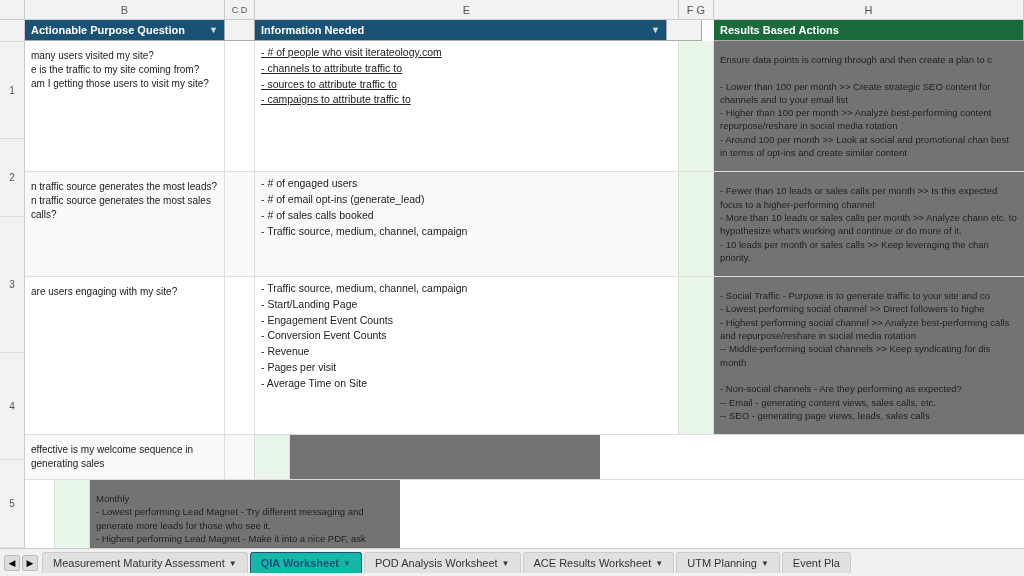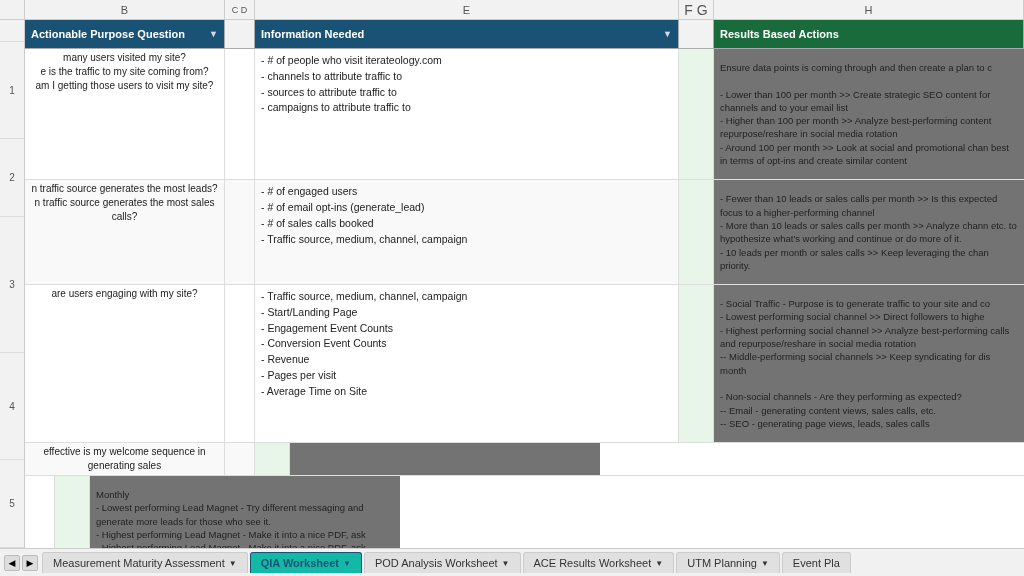--- a/index.html
+++ b/index.html
@@ -115,23 +115,24 @@
       background: #f2f2f2;
       width: 35px;
       flex-shrink: 0;
     }
 
     .header-cell-h {
       background: #1a6b3c;
       color: white;
       width: 310px;
       flex-shrink: 0;
-      padding: 8px 6px;
-      display: flex;
-      align-items: center;
+      padding: 0 6px;
+      display: flex;
+      align-items: center;
+      margin-left: 12px;
     }
 
     .filter-icon {
       font-size: 9px;
       opacity: 0.8;
     }
 
     
     .data-rows {
       flex: 1;
@@ -143,26 +144,25 @@
     .data-row {
       display: flex;
       border-bottom: 1px solid #ddd;
       flex: 1;
     }
 
     .cell-b {
       width: 200px;
       flex-shrink: 0;
       border-right: 1px solid #ddd;
-      padding: 2px 6px;
+      padding: 8px 6px;
       background: #fff;
       font-size: 10.5px;
       color: #222;
       line-height: 1.4;
-      text-align: center;
     }
 
     .cell-cd {
       width: 30px;
       flex-shrink: 0;
       border-right: 1px solid #ddd;
       background: #fff;
     }
 
     .cell-e {
@@ -267,21 +267,21 @@
 </head>
 <body>
 
 <div class="spreadsheet-container">
 
   <div class="col-headers">
     <div style="width:25px; border-right:1px solid #ccc; background:#f2f2f2;"></div>
     <div class="col-header-cell col-header-b">B</div>
     <div class="col-header-cell col-header-cd" style="font-size:9px;">C D</div>
     <div class="col-header-cell col-header-e">E</div>
-    <div class="col-header-cell col-header-fg" style="font-size:14px;text-align:right;">F G</div>
+    <div class="col-header-cell col-header-fg" style="font-size:11px;text-align:right;">F G</div>
     <div class="col-header-cell col-header-h">H</div>
   </div>
 
   <div class="sheet-content">
 
     <div class="row-nums">
       <div class="row-num" style="height:22px;"></div>
       <div class="row-num" style="flex:1;">1</div>
       <div class="row-num" style="flex:0.8;">2</div>
       <div class="row-num" style="flex:1.4;">3</div>
@@ -307,21 +307,21 @@
         </div>
       </div>
 
       <div class="data-rows">
 
         <div class="data-row">
           <div class="cell-b" style="white-space:pre-line; font-size:10px;">many users visited my site?
 e is the traffic to my site coming from?
 am I getting those users to visit my site?</div>
           <div class="cell-cd"></div>
-          <div class="cell-e" style="white-space:pre-line;">- # of people who visit iterateology.com
+          <div class="cell-e" style="white-space:pre-line;text-decoration:underline;">- # of people who visit iterateology.com
 - channels to attribute traffic to
 - sources to attribute traffic to
 - campaigns to attribute traffic to</div>
           <div class="cell-fg"></div>
           <div class="cell-h" style="white-space:pre-line; font-size:9.5px;">Ensure data points is coming through and then create a plan to c
 
 - Lower than 100 per month &gt;&gt; Create strategic SEO content for channels and to your email list
 - Higher than 100 per month &gt;&gt; Analyze best-performing content repurpose/reshare in social media rotation
 - Around 100 per month &gt;&gt; Look at social and promotional chan best in terms of opt-ins and create similar content</div>
         </div>

